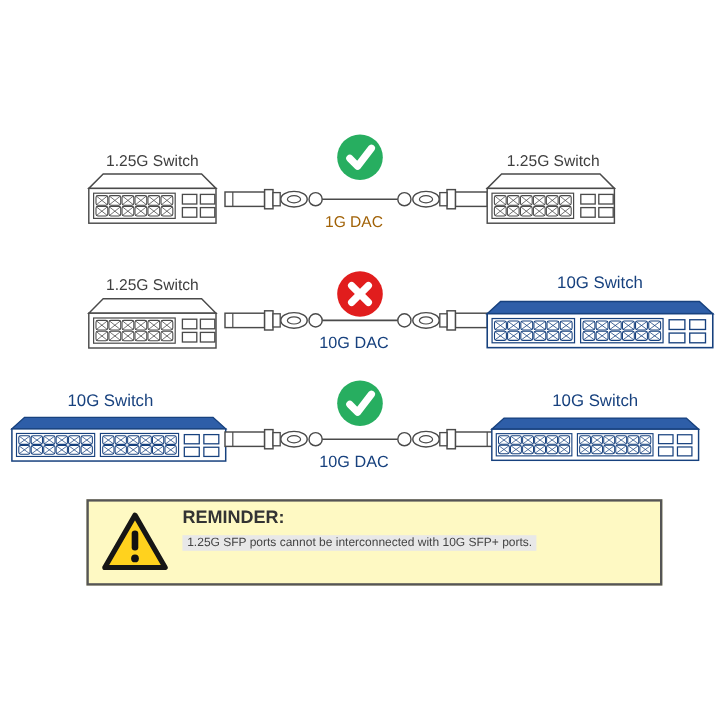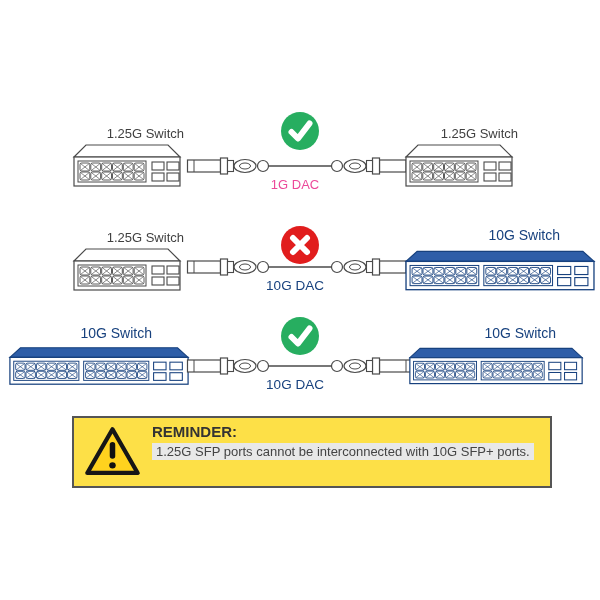--- a/index.html
+++ b/index.html
@@ -1,23 +1,23 @@
 <!DOCTYPE html>
 <html><head>
 <meta charset="utf-8">
 <style>
   html,body{margin:0;padding:0;background:#ffffff;}
   .canvas{
     position:relative;width:600px;height:600px;background:#ffffff;overflow:hidden;
     font-family:"Liberation Sans", sans-serif;
   }
   .abs{position:absolute;}
-  .sw-label{font-size:13px;color:#3f3f3f;text-align:right;white-space:nowrap;}
+  .sw-label{font-size:13px;color:#3f3f3f;text-align:center;white-space:nowrap;}
   .sw-label.blue{color:#17417e;font-weight:normal;font-size:14px;}
-  .cable-label{font-size:13px;color:#ec4899;text-align:center;white-space:nowrap;}
+  .cable-label{font-size:13px;color:#a16207;text-align:center;white-space:nowrap;}
   .cable-label.blue{color:#17417e;font-weight:normal;font-size:13.5px;}
   .sw-art svg,.cable-art svg,.status-icon svg{display:block;width:100%;height:100%;}
 
   
   .lbl-1l{left:70px;top:126px;width:114px;}
   .sw-1l {left:72px;top:142px;width:110px;height:46px;}
   .st-1  {left:280px;top:111px;width:40px;height:40px;}
   .cb-1  {left:186px;top:152px;width:228px;height:28px;}
   .cl-1  {left:230px;top:177px;width:130px;}
   .lbl-1r{left:404px;top:126px;width:114px;}
@@ -35,26 +35,26 @@
   
   .lbl-3l{left:32px;top:325px;width:120px;}
   .sw-3l {left:8px;top:345px;width:182px;height:42px;}
   .st-3  {left:280px;top:316px;width:40px;height:40px;}
   .cb-3  {left:186px;top:352px;width:228px;height:28px;}
   .cl-3  {left:230px;top:377px;width:130px;}
   .lbl-3r{left:436px;top:325px;width:120px;}
   .sw-3r {left:408px;top:345px;width:176px;height:42px;}
 
   
-  .rem-box{left:72px;top:416px;width:476px;height:68px;border:2px solid #555;background:#fde047;}
+  .rem-box{left:72px;top:416px;width:476px;height:68px;border:2px solid #555;background:#fef9c3;}
   .rem-tri{position:absolute;left:10px;top:7px;width:57px;height:53px;}
   .rem-text{position:absolute;left:78px;top:5px;right:4px;}
   .rem-title{font-size:15px;font-weight:bold;color:#333;margin:0 0 3px 0;}
   .rem-line{margin:0 0 4px 0;line-height:15px;}
-  .rem-line span{font-size:13px;color:#444;background:#e8e8e8;padding:1px 4px;}
+  .rem-line span{font-size:10px;color:#444;background:#e8e8e8;padding:1px 4px;}
 </style>
 </head>
 <body>
 
 <div class="canvas">
 
   <div class="abs sw-label lbl-1l">1.25G Switch</div>
   <div class="abs sw-art sw-1l">
       <svg viewBox="0 0 110 46">
       <polygon points="14,3 96,3 108,15 2,15" fill="#ffffff" stroke="#4a4a4a" stroke-width="1.2"></polygon>

